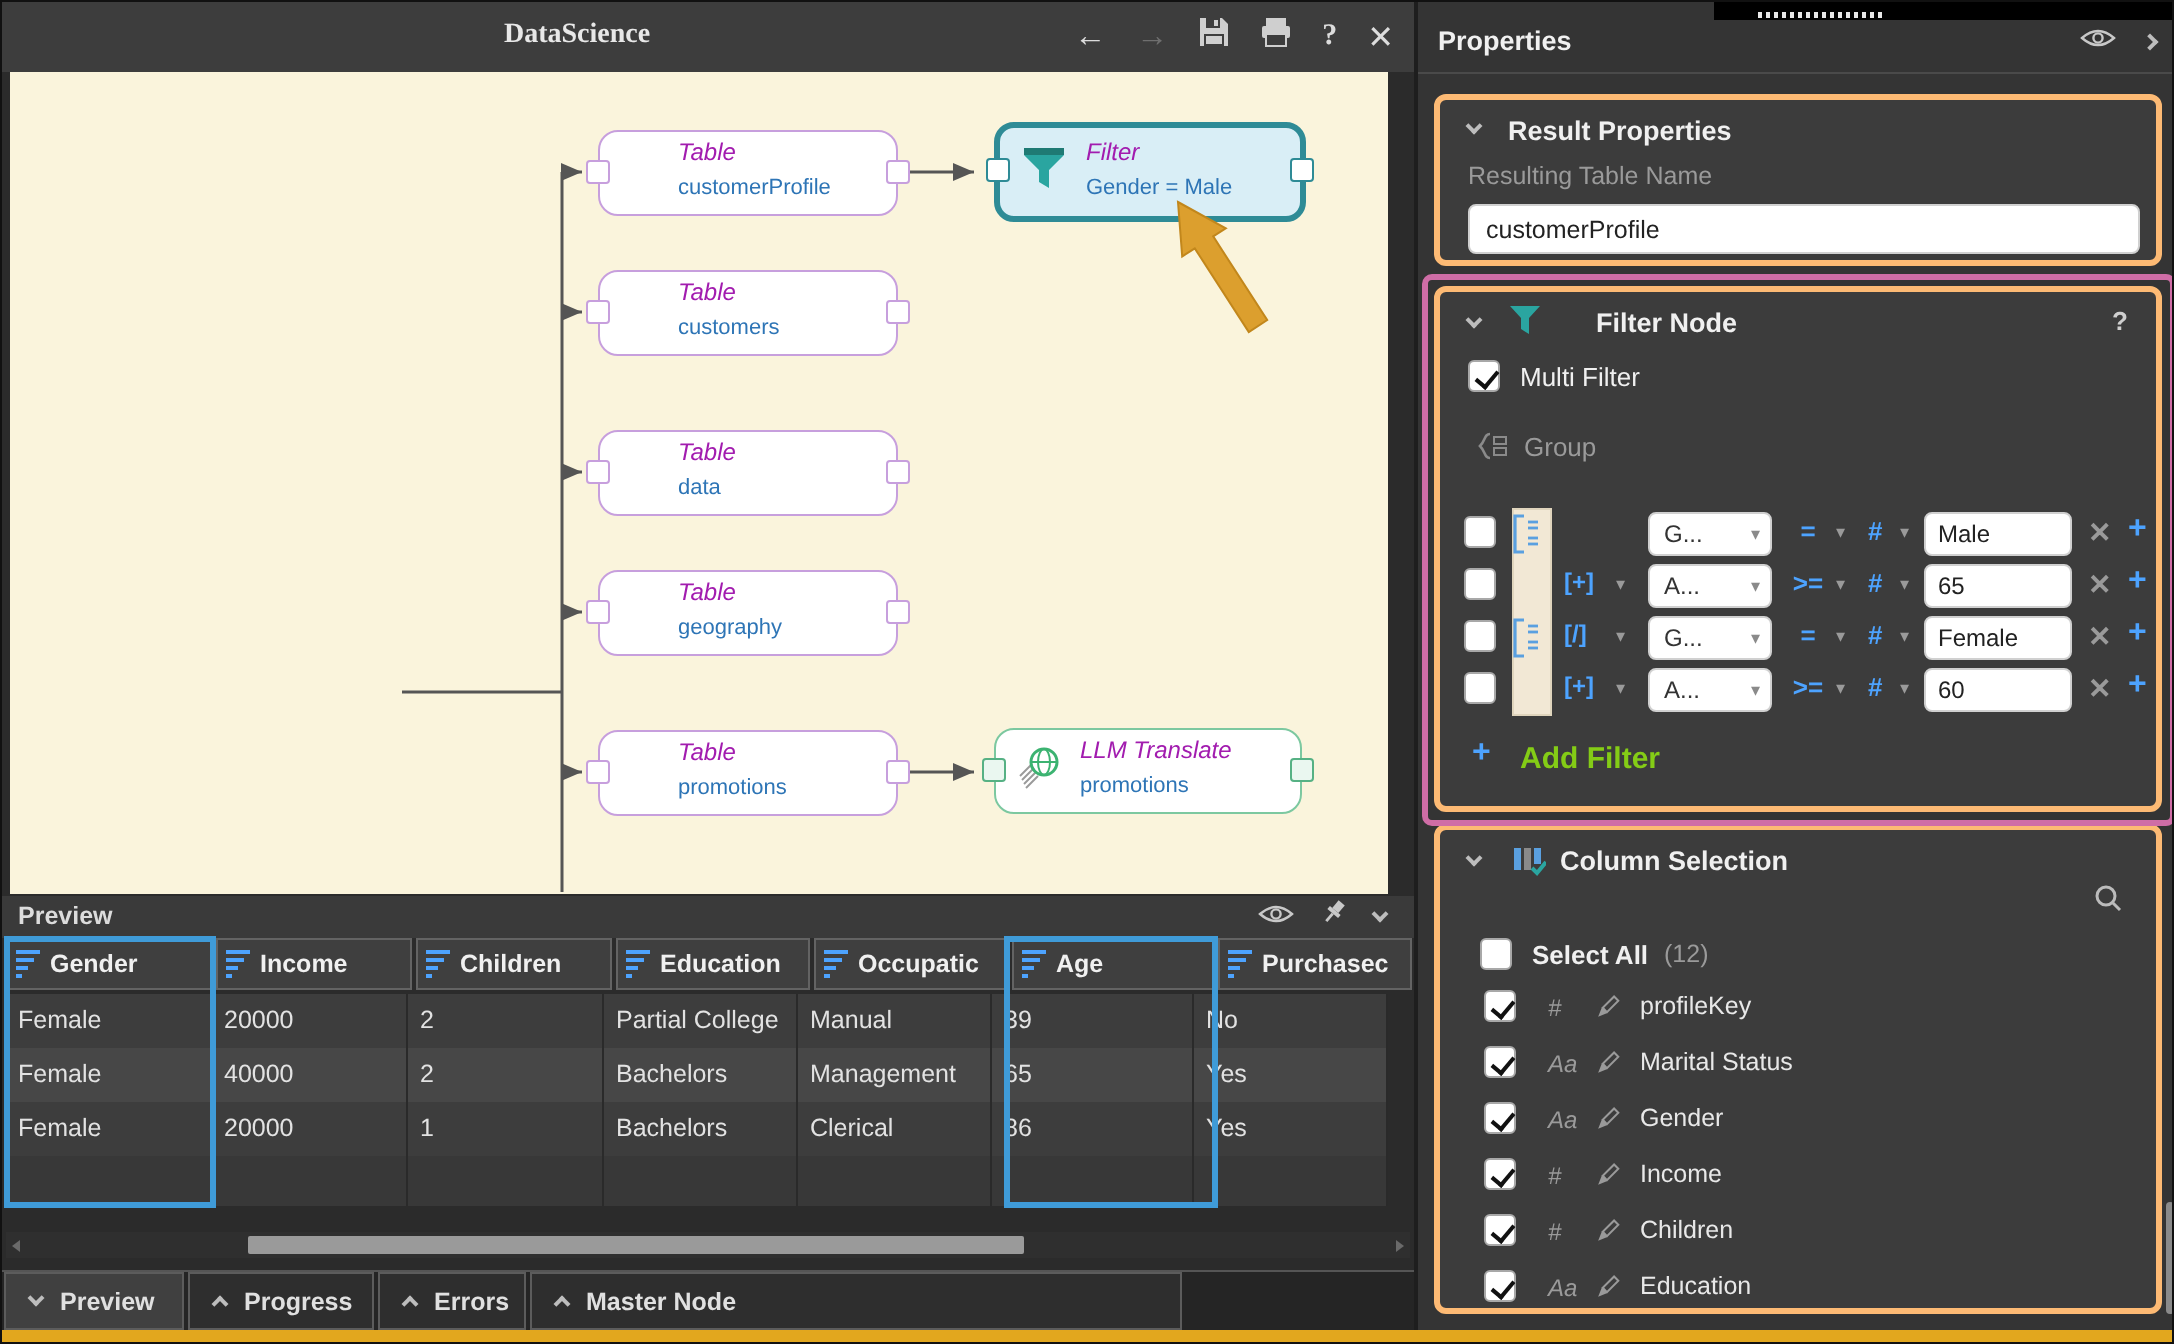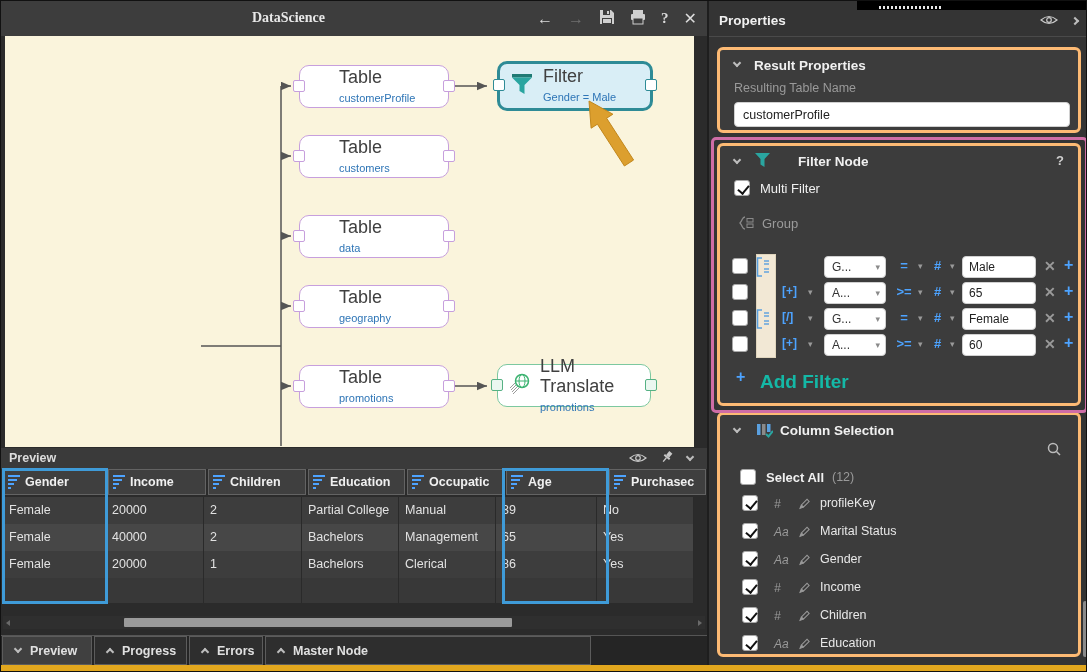--- a/index.html
+++ b/index.html
@@ -12,21 +12,21 @@
   .tb-icons { position:absolute; right:10px; top:0; height:35px; display:flex; align-items:center; gap:15px; }
   .tb-icons .glyph { font-size:16px; color:#dcdcdc; cursor:default; }
   .tb-icons .dim { color:#6f6f6f; }
   .tb-icons .q { font-weight:bold; font-size:15px; }
 
   
   .canvas { position:absolute; left:4px; top:35px; width:689px; height:411px; background:#faf4dc; }
   .wires { position:absolute; left:0; top:0; }
   .node { position:absolute; background:#fff; border:1.5px solid #c79fdd; border-radius:10px; height:43px; display:flex; align-items:center; padding:0 10px; gap:9px; }
   .node .ntxt { line-height:1.15; }
-  .node .ntitle { font-size:18px; color:#404040; }
+  .node .ntitle { font-size:12px; color:#a21caf;font-style:italic; }
   .node .nsub { font-size:11px; color:#2e75b6; }
   .port { position:absolute; width:12px; height:12px; background:#fff; border:1.5px solid #c79fdd; border-radius:2px; top:50%; margin-top:-7px; }
   .port.l { left:-7px; } .port.r { right:-7px; }
   .node.gray { border-color:#9a9a9a; } .node.gray .port { border-color:#9a9a9a; }
   .node.filter-sel { background:#d9eef6; border:3px solid #2e8b96; height:50px; border-radius:10px; }
   .node.filter-sel .port { border-color:#2e8b96; }
   .node.green { border-color:#7cc8a0; } .node.green .port { border-color:#56b184; background:#eaf7f0; }
   .tbl-wrap { width:20px; height:20px; flex:0 0 auto; }
   .tbl-icon { width:4px; height:4px; background:#8d8d8d;
     box-shadow:5px 0 #8d8d8d,10px 0 #8d8d8d,15px 0 #8d8d8d,
@@ -505,21 +505,21 @@
         <span class="mini-dd abs" style="left:198px; top:7px;">▾</span>
         <span class="blue-t abs" style="left:214px; top:4px;">#</span>
         <span class="mini-dd abs" style="left:230px; top:7px;">▾</span>
         <input class="val-input" style="left: 242px; top: 2px;" readonly="" value="60">
         <span class="xbtn abs" style="left:324px; top:4px;">✕</span>
         <span class="plusbtn abs" style="left:344px; top:2px;">+</span>
       </div>
 
       
       <span class="plusbtn abs" style="left:16px; top:222px;">+</span>
-      <span class="abs" style="left:40px; top:225px; color:#14b8a6; font-size:19px; font-weight:bold;text-align:right;">Add Filter</span>
+      <span class="abs" style="left:40px; top:225px; color:#84cc16; font-size:15px; font-weight:bold;text-align:right;">Add Filter</span>
     </div>
 
     <div class="pink-box"></div>
 
     <div class="card card-columns">
       <span class="chev sm down abs" style="left:14px; top:14px;"></span>
       <span class="abs" style="left:36px; top:7px;"><svg width="17" height="16" viewBox="0 0 17 16">
             <rect x="1" y="2" width="3.5" height="11" fill="#5aa0e0"></rect>
             <rect x="6" y="2" width="3.5" height="11" fill="#8a8a8a"></rect>
             <rect x="11" y="2" width="3.5" height="8" fill="#5aa0e0"></rect>

